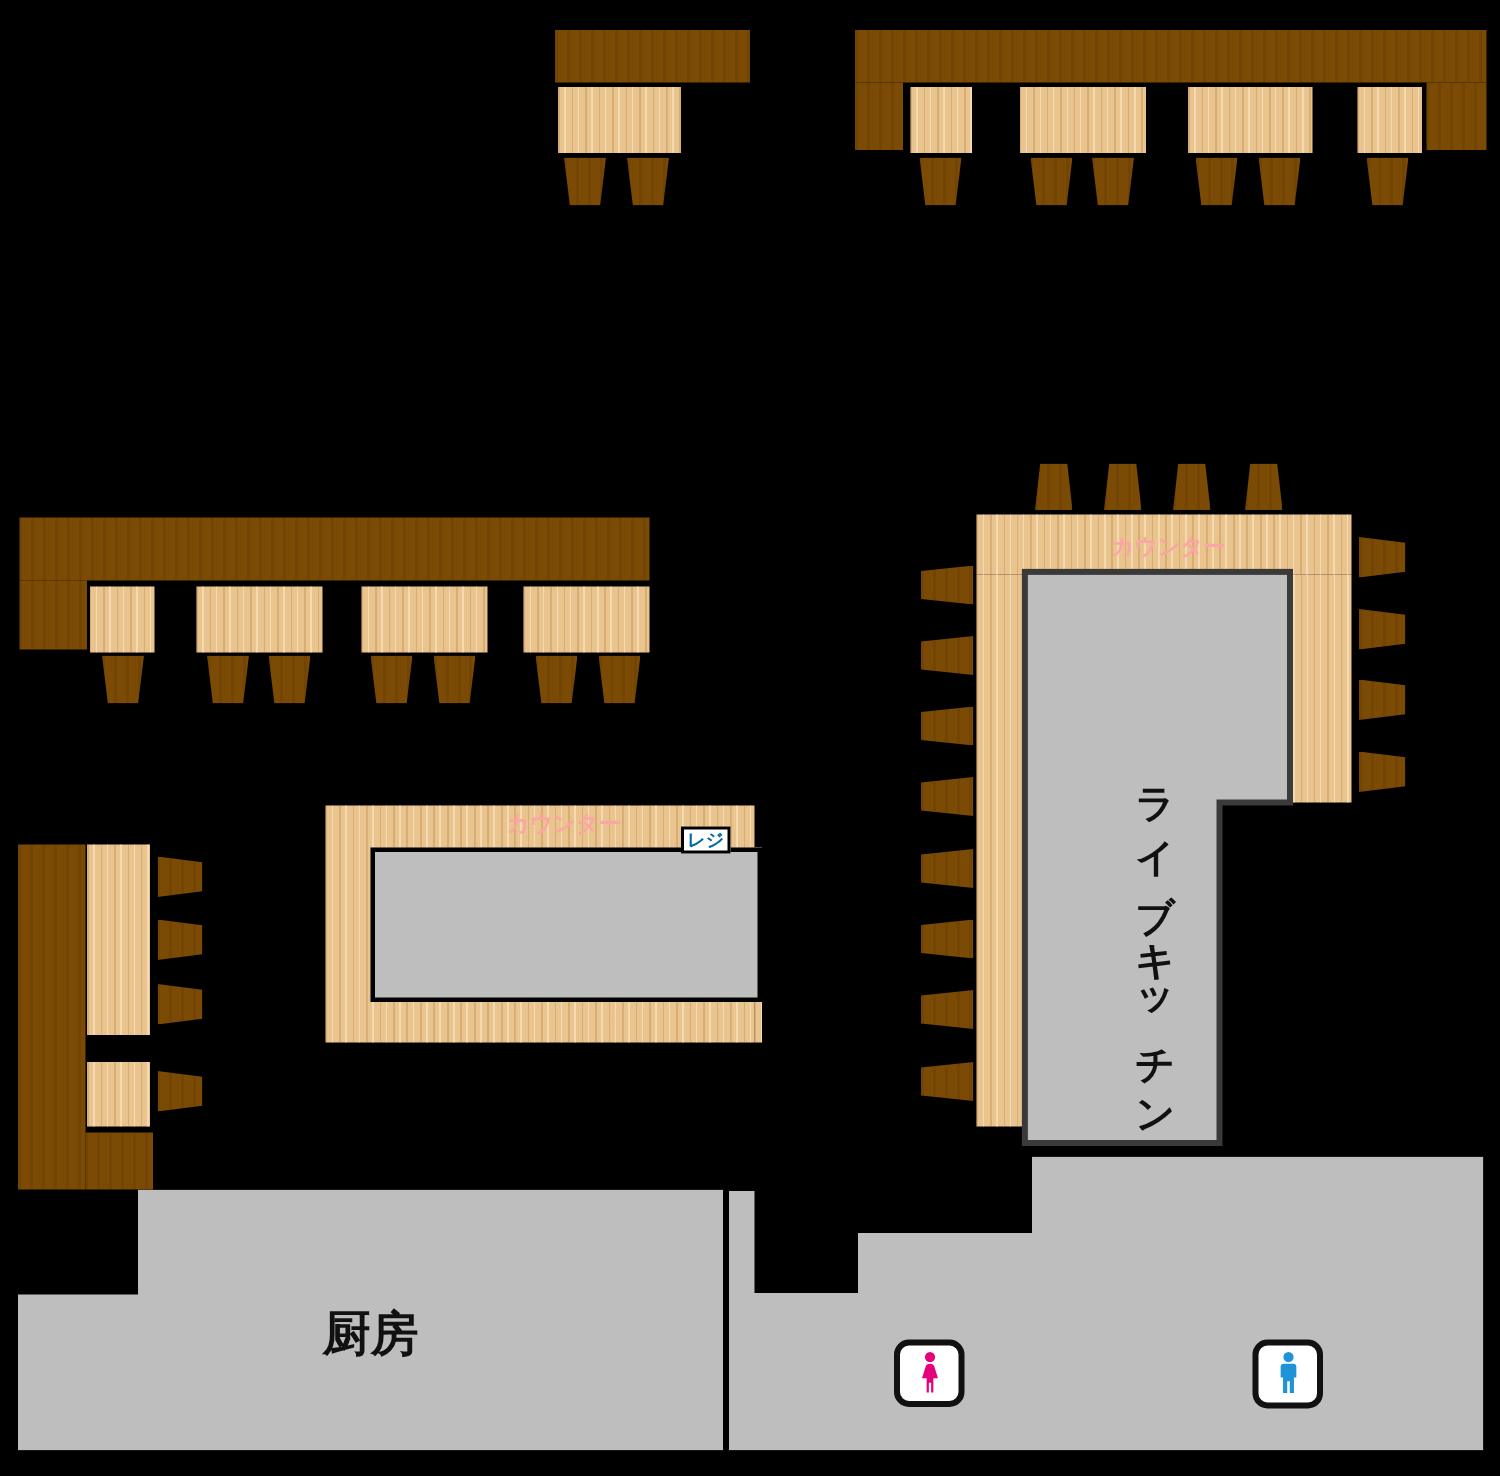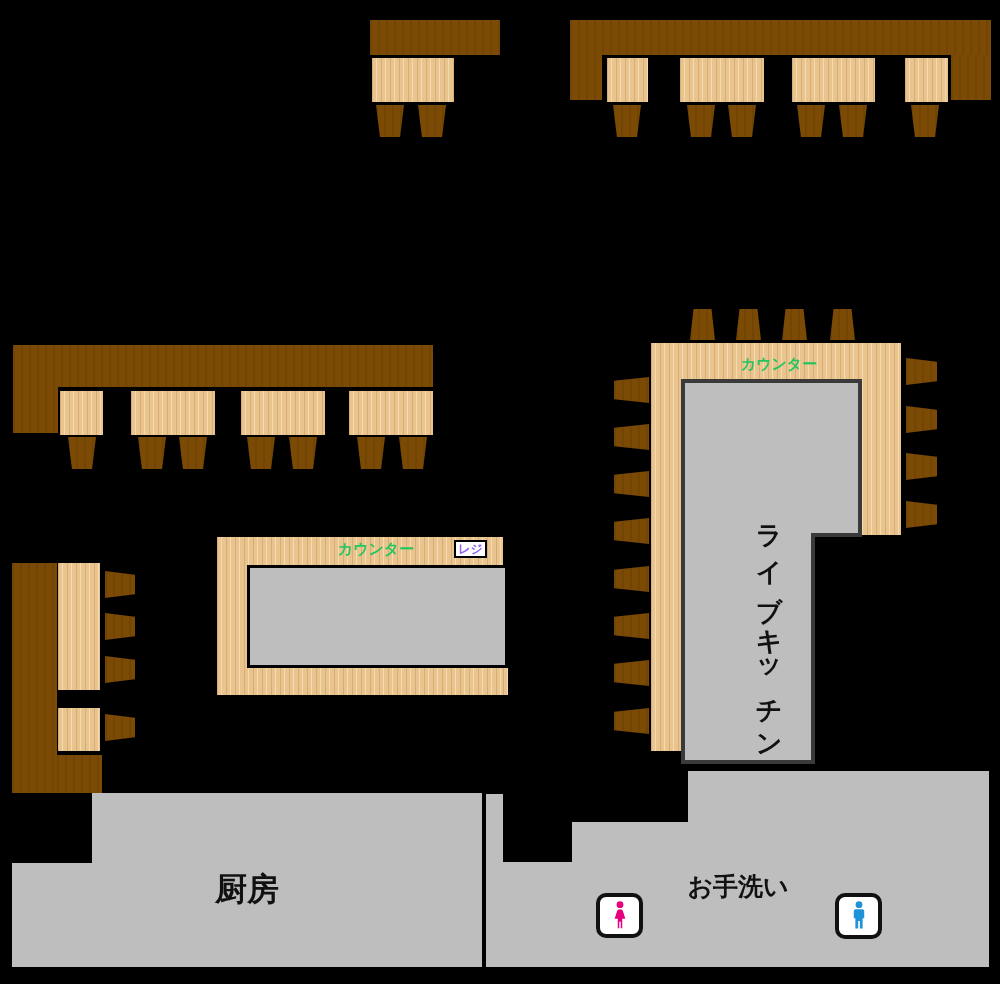--- a/index.html
+++ b/index.html
@@ -9,26 +9,26 @@
   .bench,.stool{position:absolute;background:#7b4a04;
         background-image:repeating-linear-gradient(90deg,rgba(0,0,0,.07) 0 2px,rgba(255,255,255,0) 2px 8px);}
   
   .table,.wood{position:absolute;background:#eac48e;
         background-image:repeating-linear-gradient(90deg,rgba(166,114,44,.28) 0 1px,rgba(0,0,0,0) 1px 4px,rgba(255,240,210,.5) 4px 5px,rgba(0,0,0,0) 5px 9px);}
   .stool.t-down {clip-path:polygon(0 0,100% 0,86% 100%,14% 100%);}
   .stool.t-up   {clip-path:polygon(14% 0,86% 0,100% 100%,0 100%);}
   .stool.t-left {clip-path:polygon(0 14%,100% 0,100% 100%,0 86%);}
   .stool.t-right{clip-path:polygon(0 0,100% 14%,100% 86%,0 100%);}
   .gray{position:absolute;background:#bebebe;}
-  .label{position:absolute;color:#22c55e;font-weight:bold;text-align:center;line-height:1.1;white-space:nowrap;}
+  .label{position:absolute;color:#fca5a5;font-weight:bold;text-align:center;line-height:1.1;white-space:nowrap;}
   .lbl-counter{font-size:15px;}
   .lbl-area{font-size:32px;color:#111;}
   .lbl-vert{writing-mode:vertical-rl;text-orientation:upright;font-size:26px;letter-spacing:5px;font-weight:bold;color:#111;}
   .register{position:absolute;background:#fff;border:2px solid #000;font-size:12px;font-weight:bold;
-        display:flex;align-items:center;justify-content:center;color:#8b5cf6;}
+        display:flex;align-items:center;justify-content:center;color:#0369a1;margin-top:11px;}
   .wc-tile{position:absolute;background:#fff;border:4px solid #111;border-radius:10px;
         display:flex;align-items:center;justify-content:center;box-sizing:border-box;}
   .wc-tile svg{display:block;}
 </style>
 </head>
 <body>
 
 <div class="plan">
 
   <div class="bench" style="left:370px;top:20px;width:130px;height:35px"></div>
@@ -104,21 +104,20 @@
   <div class="stool t-right" style="left:906px;top:501px;width:31px;height:27px"></div>
   <div class="label lbl-counter" style="left:733px;top:356px;width:92px;">カウンター</div>
   <div class="label lbl-vert" style="left:755px;top:503px;height:250px;">ライブキッチン</div>
 
   <div class="gray" style="left:12px;top:793px;width:470px;height:174px;
        clip-path:polygon(80px 0,470px 0,470px 174px,0 174px,0 70px,80px 70px)"></div>
   <div class="label lbl-area" style="left:187px;top:872px;width:120px;">厨房</div>
 
   <div class="gray" style="left:486px;top:771px;width:503px;height:196px;
        clip-path:polygon(0 23px,17px 23px,17px 91px,86px 91px,86px 51px,202px 51px,202px 0,503px 0,503px 196px,0 196px)"></div>
-  <div class="label lbl-area" style="left:658px;top:873px;width:160px;font-size:25px;">お手洗い</div>
 
   <div class="wc-tile" style="left:596px;top:893px;width:47px;height:45px;">
     <svg width="26" height="32" viewBox="0 0 24 30">
       <g fill="#E6007E">
         <circle cx="12" cy="4.4" r="3.2"></circle>
         <path d="M12 8.6 C10.5 8.6 9.6 9.3 9.2 10.6 L7 17.6 H9.9 V26.5 H11.3 V20.5 H12.7 V26.5 H14.1 V17.6 H17 L14.8 10.6 C14.4 9.3 13.5 8.6 12 8.6 Z"></path>
       </g>
     </svg>
   </div>
   <div class="wc-tile" style="left:835px;top:893px;width:47px;height:46px;">

